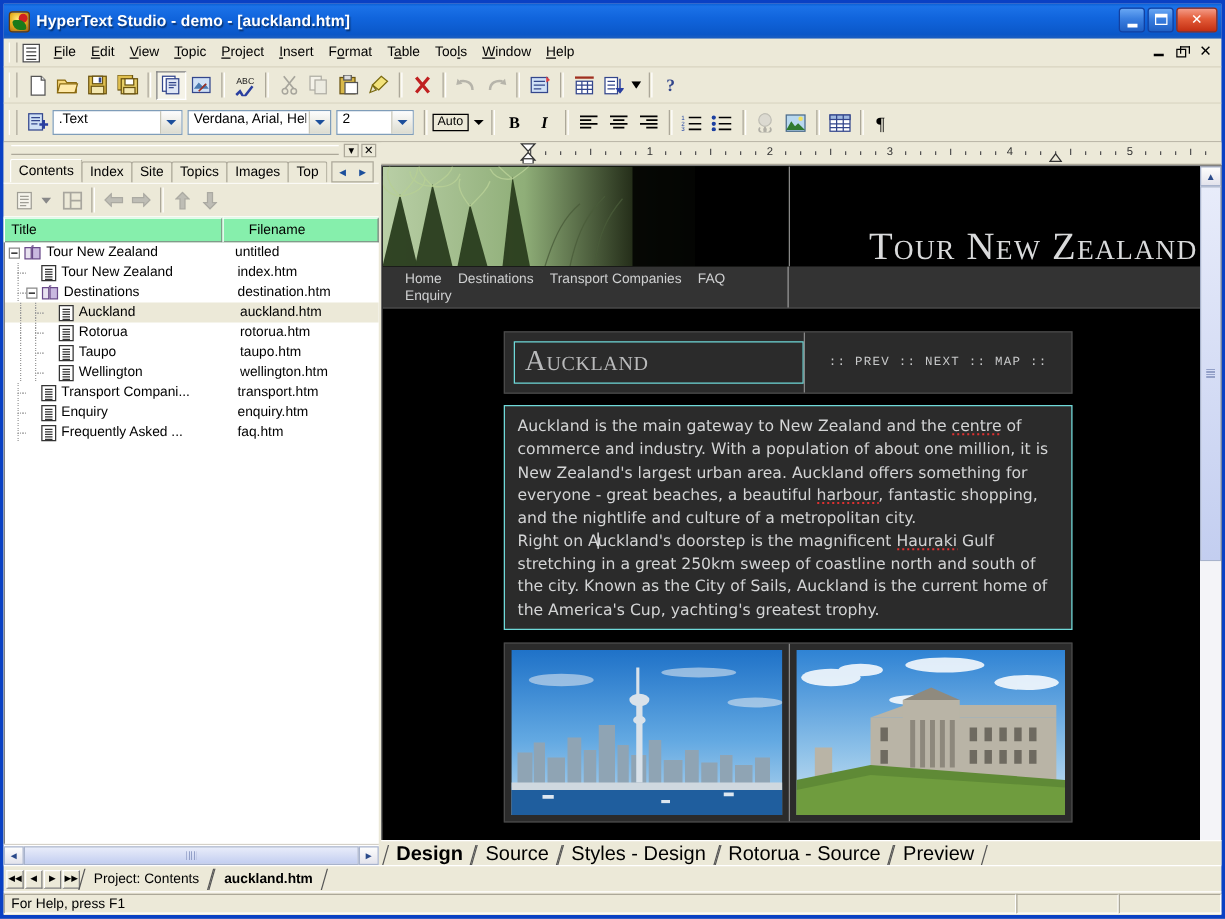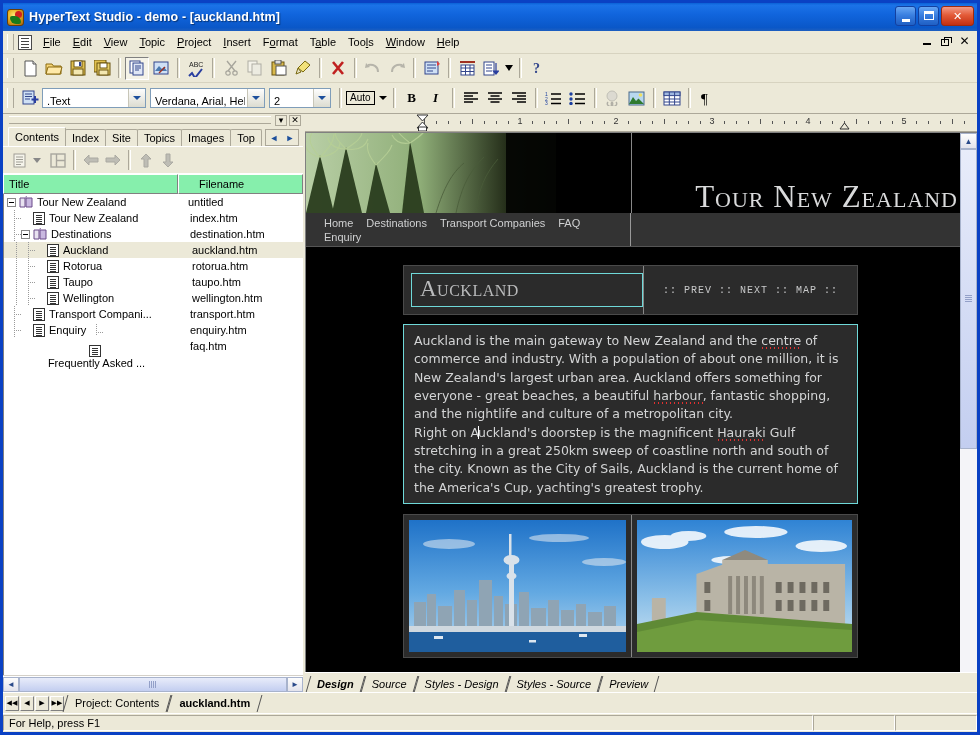--- a/index.html
+++ b/index.html
@@ -111,21 +111,21 @@
     box-sizing:border-box;border:1px solid transparent;position:relative;
   }
   .tbtn.pressed{border:1px solid #aca899;background:#f5f3e8;
     border-color:#808080 #fff #fff #808080;}
   .tbtn svg{display:block;}
   
   .ftb{flex:0 0 30px;height:30px;border-bottom:1px solid #aca899;}
   .combo{
     height:20px;box-sizing:border-box;
     border:1px solid #7f9db9;background:#fff;
-    display:flex;align-items:flex-end;font-size:11px;color:#000;
+    display:flex;align-items:flex-start;font-size:11px;color:#000;
     padding-left:4px;position:relative;margin-right:4px;
   }
   .combo .txt{flex:1;white-space:nowrap;overflow:hidden;}
   .combo .arrow{
     width:16px;height:18px;flex:0 0 16px;margin:0 0 0 2px;
     background:linear-gradient(to bottom,#fdfdfd,#dcdcd0);
     border-left:1px solid #c8c6b8;
     display:flex;align-items:center;justify-content:center;
   }
   .combo .arrow:after{
@@ -314,22 +314,22 @@
   .imgrow{margin-top:10px;border:1px solid #4a4a4a;display:flex;background:#2b2b2b;}
   .imgcell{flex:0 0 227px;padding:5px;box-sizing:border-box;}
   .imgcell.b{flex:1;border-left:1px solid #888;}
   .ph-img{width:100%;height:132px;position:relative;overflow:hidden;border:0;display:block;}
   
   .viewtabs{
     height:19px;flex:0 0 19px;background:#ece9d8;display:flex;align-items:flex-end;
     padding-left:3px;border-top:1px solid #fff;
   }
   .vtab{
-    height:17px;display:flex;align-items:center;font-size:11px;color:#000;
-    padding:0 9px 0 9px;position:relative;white-space:nowrap;font-style:italic;
+    height:17px;display:flex;align-items:center;font-size:16px;color:#000;
+    padding:0 9px 0 9px;position:relative;white-space:nowrap;
   }
   .vtab.active{font-weight:bold;}
   .vtab:before{content:"";position:absolute;left:0;top:1px;bottom:0;width:8px;
     border-left:1px solid #555;transform:skewX(-16deg);}
   .vtab:after{content:"";position:absolute;right:0;top:1px;bottom:0;width:8px;
     border-right:1px solid #555;transform:skewX(-16deg);}
   
   .wtabs{
     height:20px;flex:0 0 20px;background:#ece9d8;display:flex;align-items:center;
     border-top:1px solid #fff;padding-left:2px;
@@ -822,21 +822,21 @@
           <div class="trow">
             <div class="title-cell" style="padding-left: 5px;">
               <span class="dots elbow"></span>
               <span style="width:9px;flex:0 0 9px;margin-right:3px"></span>
               <span class="ic-page"></span>
               <span>Enquiry</span>
             </div>
             <div class="file-cell">enquiry.htm</div>
           </div>
           <div class="trow">
-            <div class="title-cell" style="padding-left: 5px; flex-direction: column;">
+            <div class="title-cell" style="padding-left: 5px;">
               <span class="dots elbow"></span>
               <span style="width:9px;flex:0 0 9px;margin-right:3px"></span>
               <span class="ic-page"></span>
               <span>Frequently Asked ...</span>
             </div>
             <div class="file-cell">faq.htm</div>
           </div>
         </div>
 
       <div class="hscroll">
@@ -1098,21 +1098,21 @@
               <i class="vs-grip"></i>
             </div>
           <div style="flex:1;background:#f4f4f8"></div>
         </div>
       </div>
 
       <div class="viewtabs">
         <div class="vtab active">Design</div>
         <div class="vtab">Source</div>
         <div class="vtab">Styles - Design</div>
-        <div class="vtab">Styles - Source</div>
+        <div class="vtab">Rotorua - Source</div>
         <div class="vtab">Preview</div>
       </div>
     </div>
   </div>
 
   <div class="wtabs">
     <div class="navbtn">◀◀</div>
     <div class="navbtn">◀</div>
     <div class="navbtn">▶</div>
     <div class="navbtn">▶▶</div>

